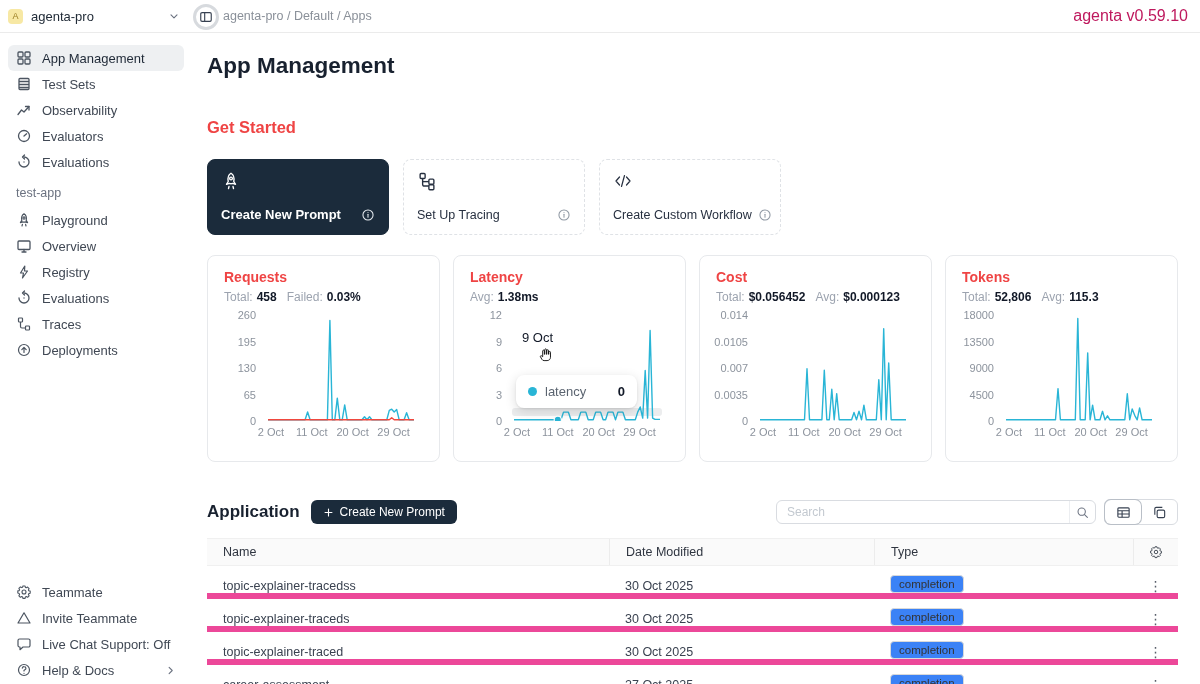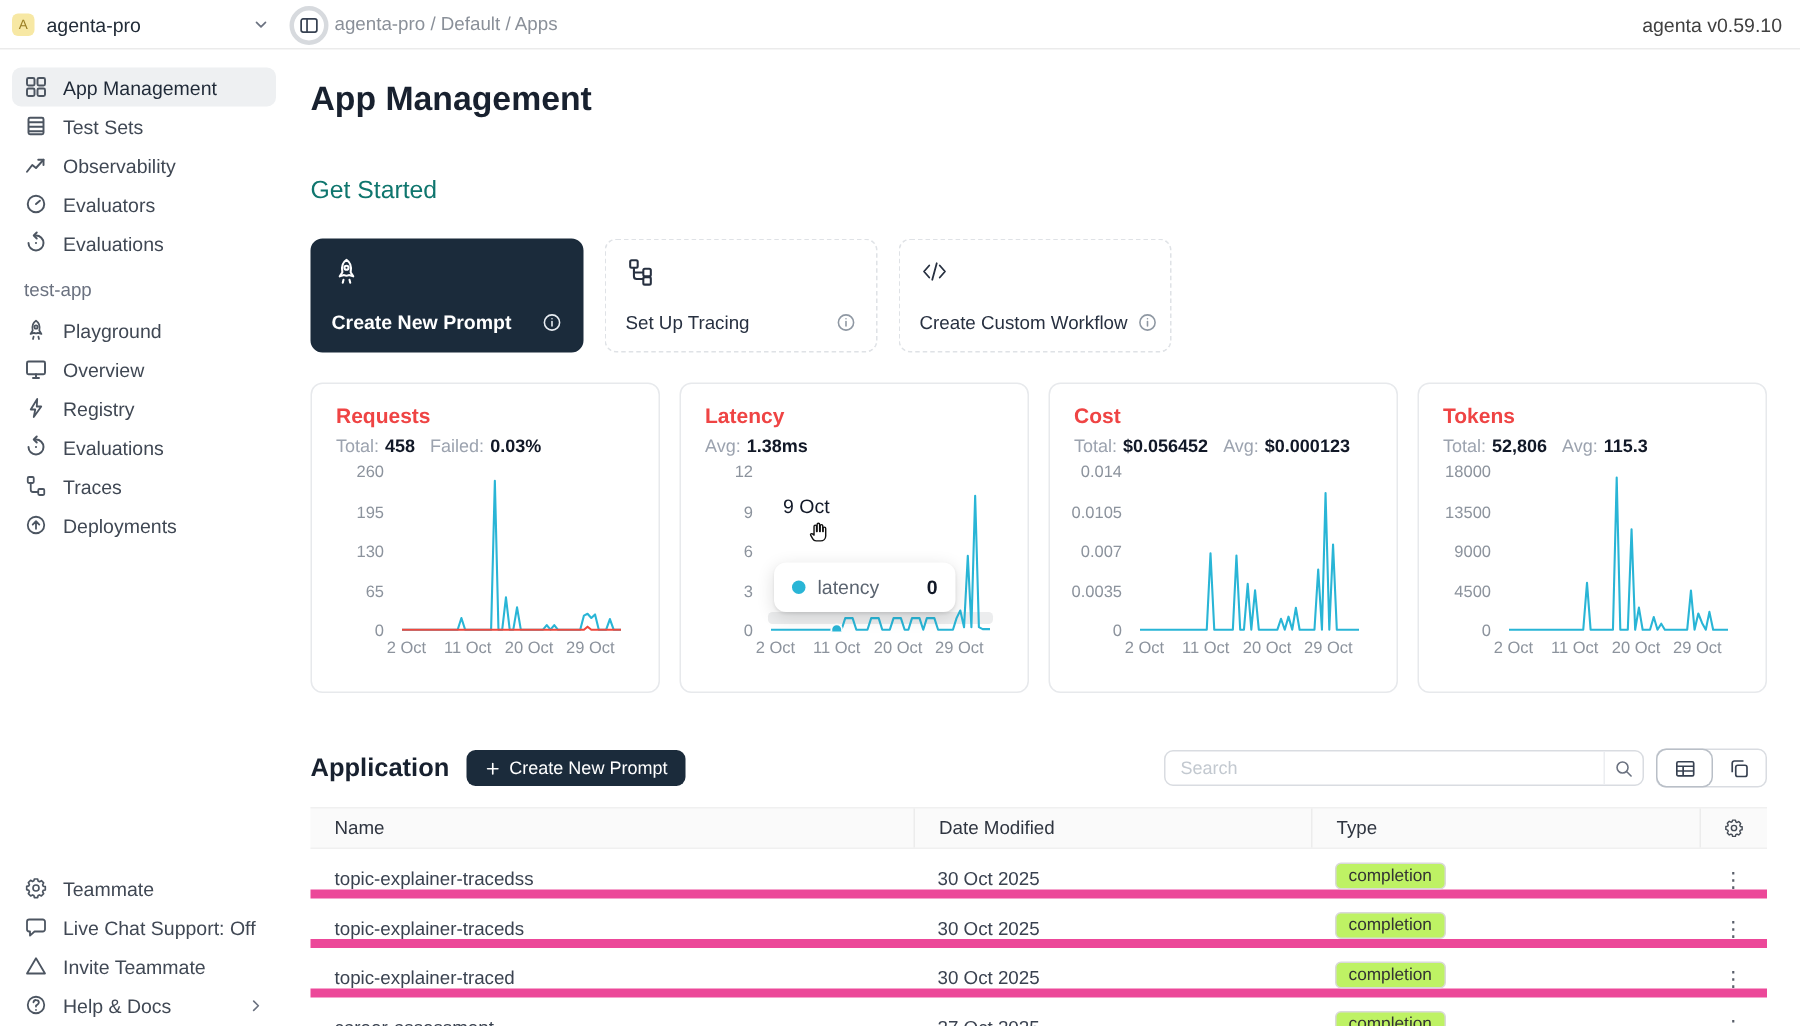--- a/index.html
+++ b/index.html
@@ -5,33 +5,33 @@
 *{box-sizing:border-box;margin:0;padding:0}
 html,body{width:1200px;height:684px;overflow:hidden;background:#fff;font-family:"Liberation Sans",sans-serif;color:#1f2937}
 svg{display:block}
 .topbar{height:33px;border-bottom:1px solid #ebebeb;display:flex;align-items:center;position:relative}
 .ws{width:172px;margin-left:8px;display:flex;align-items:center;gap:8px;cursor:pointer}
 .avatar{width:15px;height:15px;border-radius:4px;background:#f7e8a4;color:#9a7e24;font-size:9px;display:flex;align-items:center;justify-content:center;flex:none}
 .ws-name{font-size:13px;color:#222c38}
 .ws .chev{margin-left:auto;color:#6b7280}
 .collapse{position:absolute;left:193px;top:4px;width:26px;height:26px;border-radius:50%;border:3px solid #d7dade;background:#fff;display:flex;align-items:center;justify-content:center;color:#374151;cursor:pointer}
 .crumb{position:absolute;left:223px;font-size:12.5px;color:#8a9099}
-.version{margin-left:auto;margin-right:12px;font-size:13px;color:#404040}
+.version{margin-left:auto;margin-right:12px;font-size:16px;color:#be185d}
 .shell{display:flex;height:651px}
 .sidebar{width:192px;padding:12px 8px 1px;display:flex;flex-direction:column;flex:none}
 .item{display:flex;align-items:center;gap:10px;height:26px;padding:0 8px;border-radius:6px;font-size:13px;color:#404854;cursor:pointer;white-space:nowrap}
 .item.active{background:#eef0f2;color:#1f2937;font-weight:500}
 .item .i16{flex:none;color:#4c5561}
 .section-label{font-size:12.5px;color:#6b7280;margin:11px 0 5px;padding:0 8px;height:16px}
 .side-footer{margin-top:auto}
 .item .chev-r{margin-left:auto;color:#6b7280}
 main{flex:1;padding:0 22px 0 15px}
 h1{font-size:22.5px;font-weight:600;color:#18212f}
 .h1wrap{margin-top:20px}
-.h2{font-size:16.5px;font-weight:400;color:#0f766e;margin-top:39px}
+.h2{font-size:16.5px;font-weight:700;color:#ef4444;margin-top:39px}
 .gs-row{display:flex;gap:14px;margin-top:22px}
 .gs-card{width:182px;height:76px;border-radius:8px;border:1px dashed #dfe2e6;background:#fff;padding:11px 13px 12px;display:flex;flex-direction:column;justify-content:space-between;cursor:pointer;color:#273040}
 .gs-card.dark{background:#1b2b3b;border:1px solid #1b2b3b;color:#fff}
 .gs-label-row{display:flex;align-items:center;justify-content:space-between;font-size:12.5px;font-weight:500;white-space:nowrap;gap:6px}
 .gs-card.dark .gs-label-row{font-weight:600;font-size:13px}
 .gs-info{color:#8f98a3;flex:none}
 .gs-card.dark .gs-info{color:#e8edf2}
 .stats-row{display:flex;gap:13px;margin-top:20px}
 .stat-card{width:233px;height:207px;border:1px solid #e7e9ec;border-radius:8px;padding:13px 16px;position:relative;background:#fff}
 .stat-title{font-size:14px;font-weight:600;color:#ef4444}
@@ -65,21 +65,21 @@
 .tseg{width:36px;display:flex;align-items:center;justify-content:center;color:#374151;cursor:pointer}
 .tseg.sel{box-shadow:0 0 0 1px #b9bfc7;border-radius:6px;background:#fff}
 .tbl{margin-top:13px}
 .thead{display:flex;height:28px;background:#fafafa;border-top:1px solid #f0f0f0;border-bottom:1px solid #f0f0f0;align-items:stretch;font-size:12.5px;color:#2f3540}
 .th{display:flex;align-items:center;padding-left:16px}
 .th.b{border-left:1px solid #ececec}
 .c-name{width:402px}.c-date{width:265px}.c-type{width:259px}.c-act{width:45px;justify-content:center;padding-left:0}
 .trow{display:flex;height:33px;align-items:flex-end;border-bottom:6px solid #ec4899;font-size:12.5px;color:#3a4250}
 .td{padding-left:16px}
 .td.c-act{display:flex;justify-content:center;padding-left:0}
-.chip{display:inline-block;border:1px solid #d9d9d9;border-radius:4px;padding:2px 8px;font-size:11.5px;color:#333;background:#bef264}
+.chip{display:inline-block;border:1px solid #d9d9d9;border-radius:4px;padding:2px 8px;font-size:11.5px;color:#333;background:#3b82f6}
 .dots{color:#595f6a;font-size:14px;line-height:1;cursor:pointer}
 .gearbtn{color:#444b55;cursor:pointer;display:flex;align-items:center}
 </style>
 </head>
 <body>
 
 <div class="topbar">
   <div class="ws">
     <span class="avatar">A</span>
     <span class="ws-name">agenta-pro</span>
@@ -214,32 +214,32 @@
             <svg width="16" height="16" viewBox="0 0 16 16" fill="none" stroke="currentColor" stroke-width="1.1" stroke-linejoin="round">
               <circle cx="8" cy="8" r="2"></circle>
               <path d="M6.9 2h2.2l.3 1.4.9.4 1.3-.7 1.5 1.5-.7 1.3.4.9 1.4.3v2.2l-1.4.3-.4.9.7 1.3-1.5 1.5-1.3-.7-.9.4-.3 1.4H6.9l-.3-1.4-.9-.4-1.3.7-1.5-1.5.7-1.3-.4-.9L1.8 9.1V6.9l1.4-.3.4-.9-.7-1.3 1.5-1.5 1.3.7.9-.4z"></path>
             </svg>
           </span>
       <span>Teammate</span>
     </div>
     <div class="item">
       <span class="i16">
             <svg width="16" height="16" viewBox="0 0 16 16" fill="none" stroke="currentColor" stroke-width="1.2" stroke-linejoin="round">
-              <path d="M3.5 3h9A1.5 1.5 0 0 1 14 4.5v5A1.5 1.5 0 0 1 12.5 11H7l-3 2.7V11h-.5A1.5 1.5 0 0 1 2 9.5v-5A1.5 1.5 0 0 1 3.5 3z"></path>
-            </svg>
-          </span>
-      <span>Live Chat Support: Off</span>
+              <path d="M8 2.8 14 13H2z"></path>
+            </svg>
+          </span>
+      <span>Invite Teammate</span>
     </div>
     <div class="item">
       <span class="i16">
             <svg width="16" height="16" viewBox="0 0 16 16" fill="none" stroke="currentColor" stroke-width="1.2" stroke-linejoin="round">
-              <path d="M8 2.8 14 13H2z"></path>
-            </svg>
-          </span>
-      <span>Invite Teammate</span>
+              <path d="M3.5 3h9A1.5 1.5 0 0 1 14 4.5v5A1.5 1.5 0 0 1 12.5 11H7l-3 2.7V11h-.5A1.5 1.5 0 0 1 2 9.5v-5A1.5 1.5 0 0 1 3.5 3z"></path>
+            </svg>
+          </span>
+      <span>Live Chat Support: Off</span>
     </div>
     <div class="item">
       <span class="i16">
             <svg width="16" height="16" viewBox="0 0 16 16" fill="none" stroke="currentColor" stroke-width="1.2" stroke-linecap="round">
               <circle cx="8" cy="8" r="5.5"></circle>
               <path d="M6.3 6.2c.2-1 1-1.6 1.9-1.5.9 0 1.7.8 1.7 1.7 0 1.1-1.1 1.3-1.9 2.1v.5"></path>
               <circle cx="8" cy="11.3" r="0.6" fill="currentColor" stroke="none"></circle>
             </svg>
           </span>
       <span>Help &amp; Docs</span>

